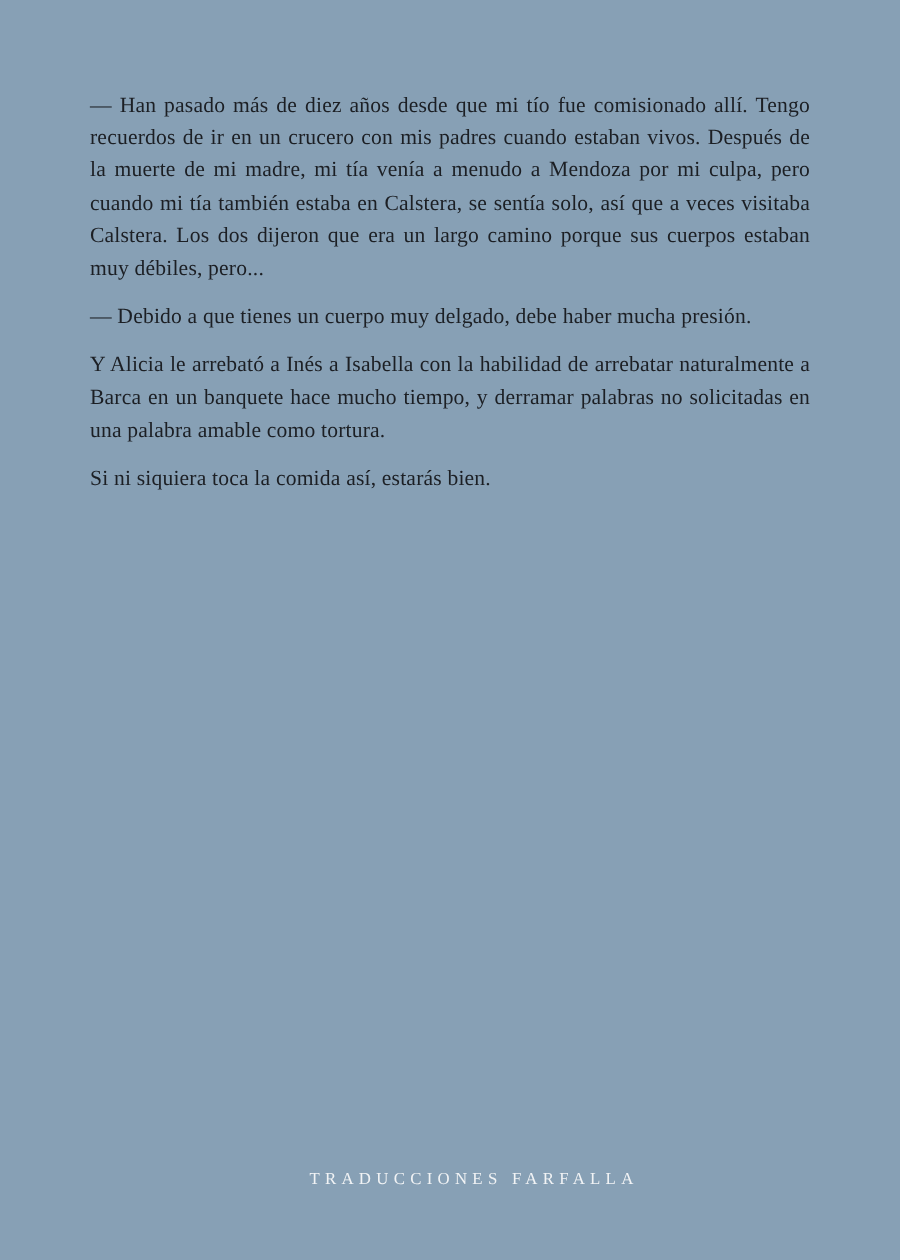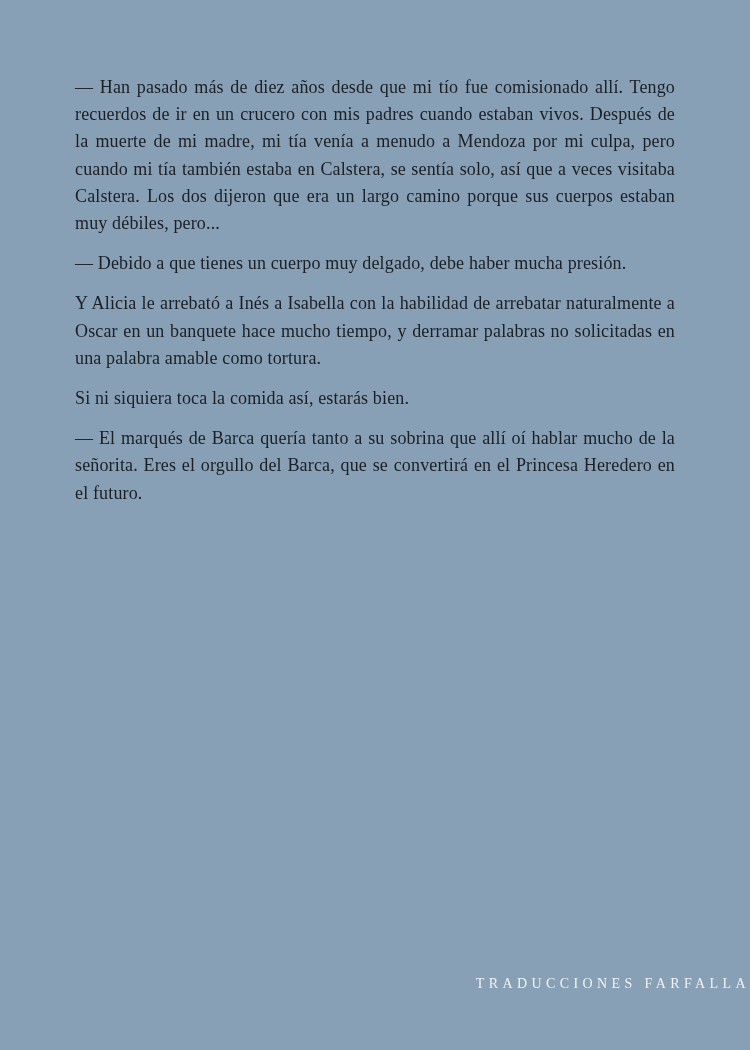--- a/index.html
+++ b/index.html
@@ -27,32 +27,31 @@
       color: #1c1f24;
       text-align: justify;
       text-align-last: left;
       letter-spacing: 0.15px;
     }
     .footer {
       position: absolute;
       left: 0;
       right: 0;
       top: 976px;
-      text-align: right;
+      text-align: center;
       font-family: "Liberation Serif", "DejaVu Serif", serif;
       font-size: 14px;
       letter-spacing: 4.4px;
       color: #f1f3f5;
       padding-left: 40px;
     }
   </style>
 </head>
 <body>
 
 <div class="page">
   <p class="para">— Han pasado más de diez años desde que mi tío fue comisionado allí. Tengo recuerdos de ir en un crucero con mis padres cuando estaban vivos.  Después de la muerte de mi madre, mi tía venía a menudo a Mendoza por mi culpa, pero cuando mi tía también estaba en Calstera, se sentía solo, así que a veces visitaba Calstera. Los dos dijeron que era un largo camino porque sus cuerpos estaban muy débiles, pero...</p>
   <p class="para">— Debido a que tienes un cuerpo muy delgado, debe haber mucha presión.</p>
-  <p class="para">Y Alicia le arrebató a Inés a Isabella con la habilidad de arrebatar naturalmente a Oscar en un banquete hace mucho tiempo, y derramar palabras no solicitadas en una palabra amable como tortura.</p>
+  <p class="para">Y Alicia le arrebató a Inés a Isabella con la habilidad de arrebatar naturalmente a Barca en un banquete hace mucho tiempo, y derramar palabras no solicitadas en una palabra amable como tortura.</p>
   <p class="para">Si ni siquiera toca la comida así, estarás bien.</p>
-  <p class="para">— El marqués de Barca quería tanto a su sobrina que allí oí hablar mucho de la señorita. Eres el orgullo del Barca, que se convertirá en el Princesa Heredero en el futuro.</p>
 </div>
 
 <div class="footer">TRADUCCIONES  FARFALLA</div>
 
 </body></html>

